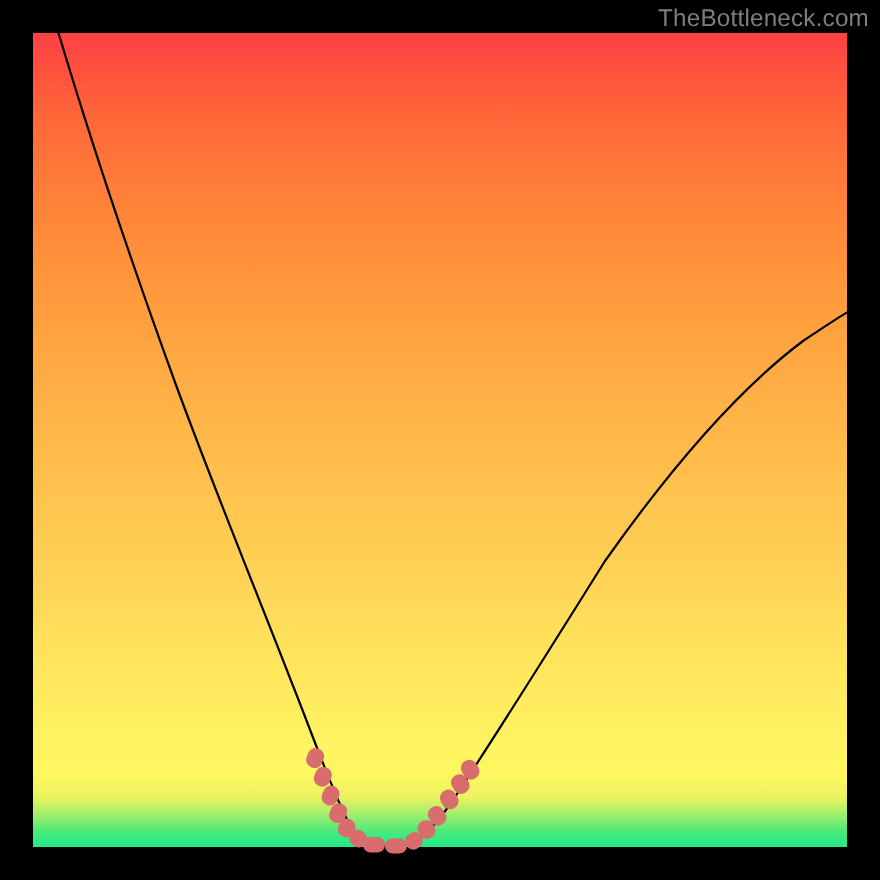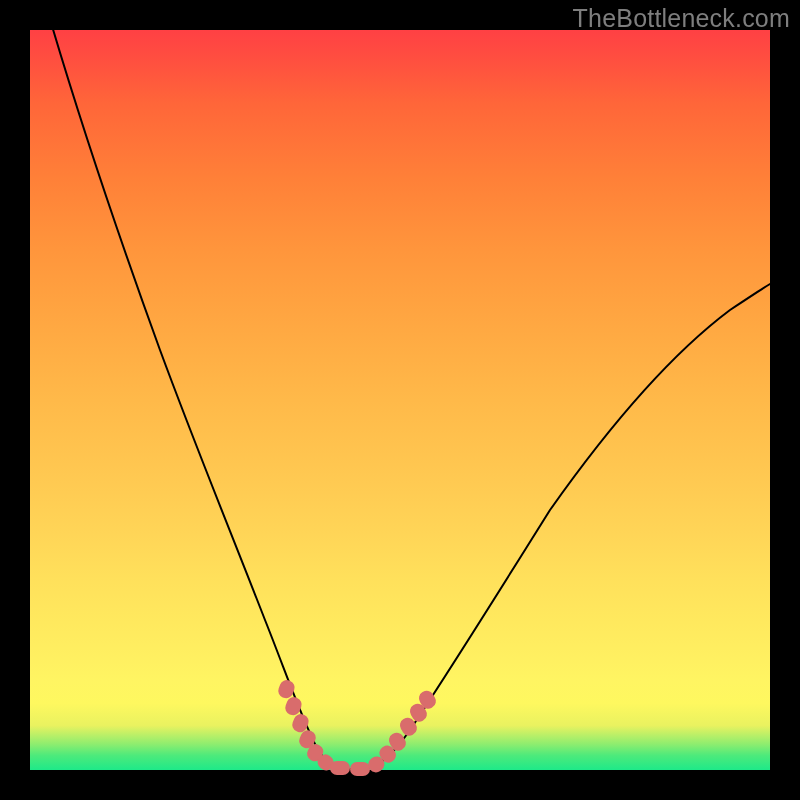--- a/index.html
+++ b/index.html
@@ -46,21 +46,21 @@
       #ff8038 80%,
       #ff6639 90%,
       #ff4044 100%
     );
   }
   .watermark {
     position: absolute;
     top: 4px;
     right: 10px;
     color: #7e7e7e;
-    font-size: 25px;
+    font-size: 22px;
     font-weight: 500;
     letter-spacing: 0.2px;
     text-align: right;
   }
   svg.curve {
     position: absolute;
     top: 0;
     left: 0;
     width: 740px;
     height: 740px;

